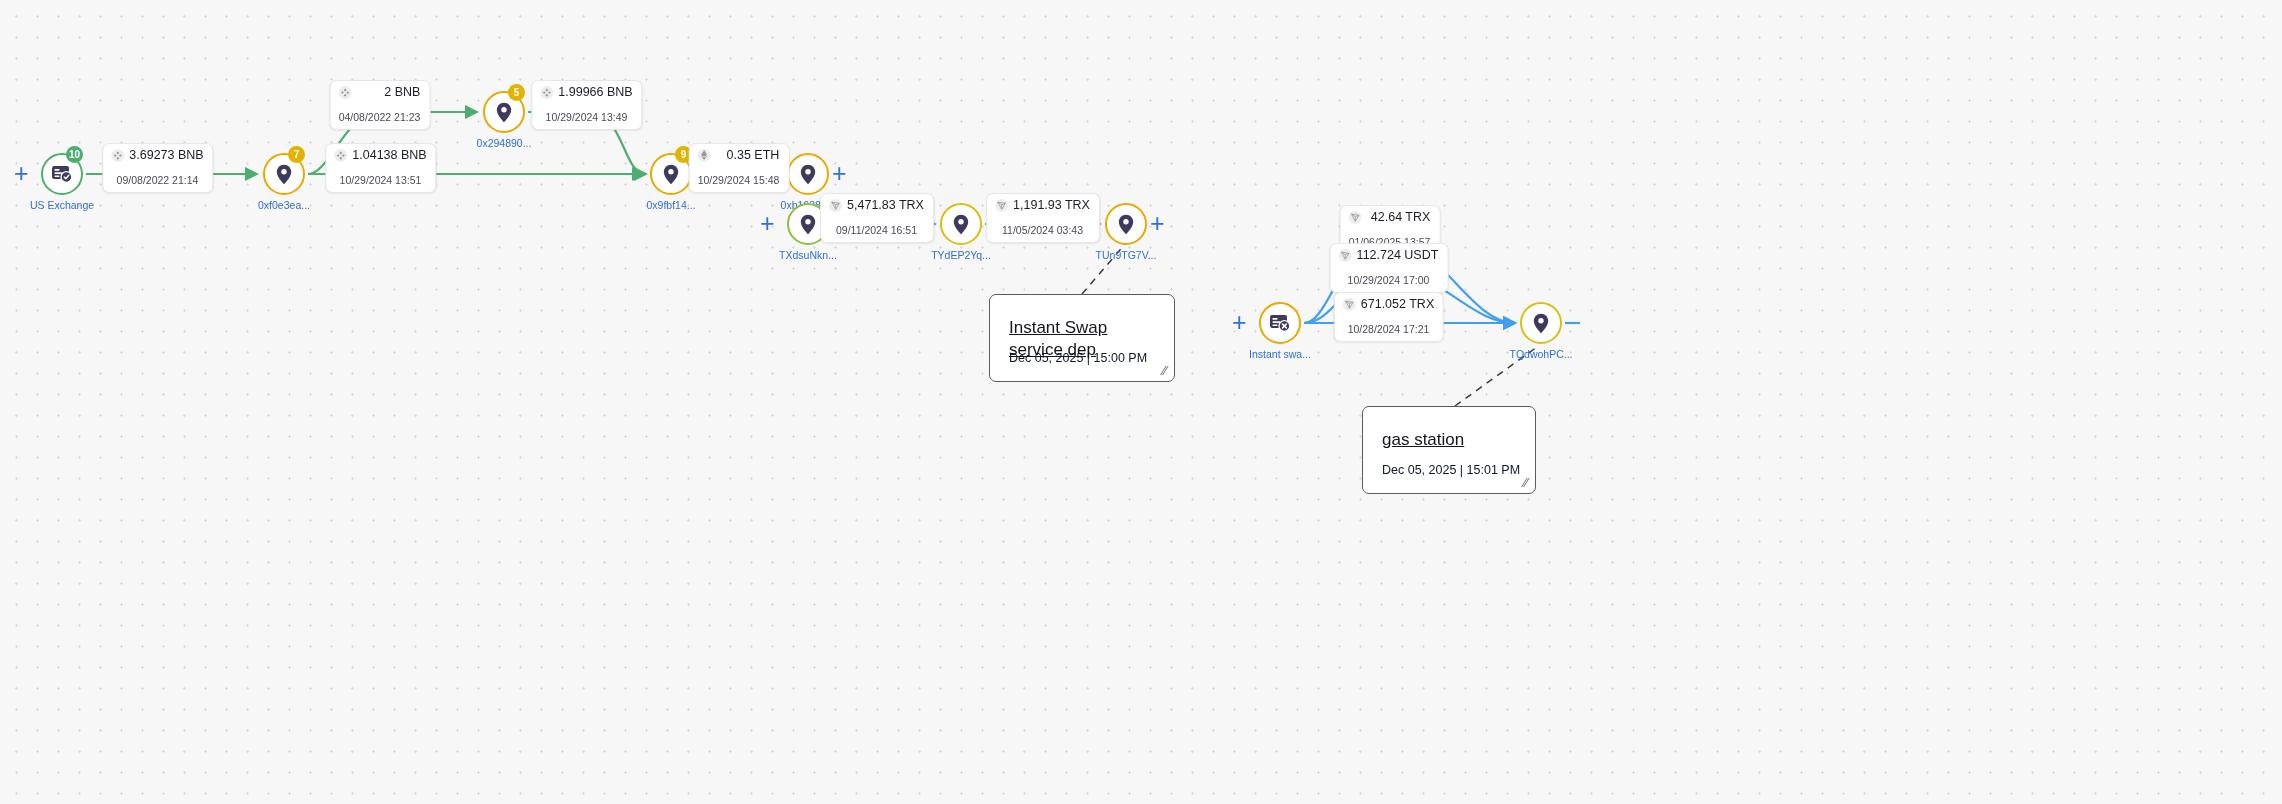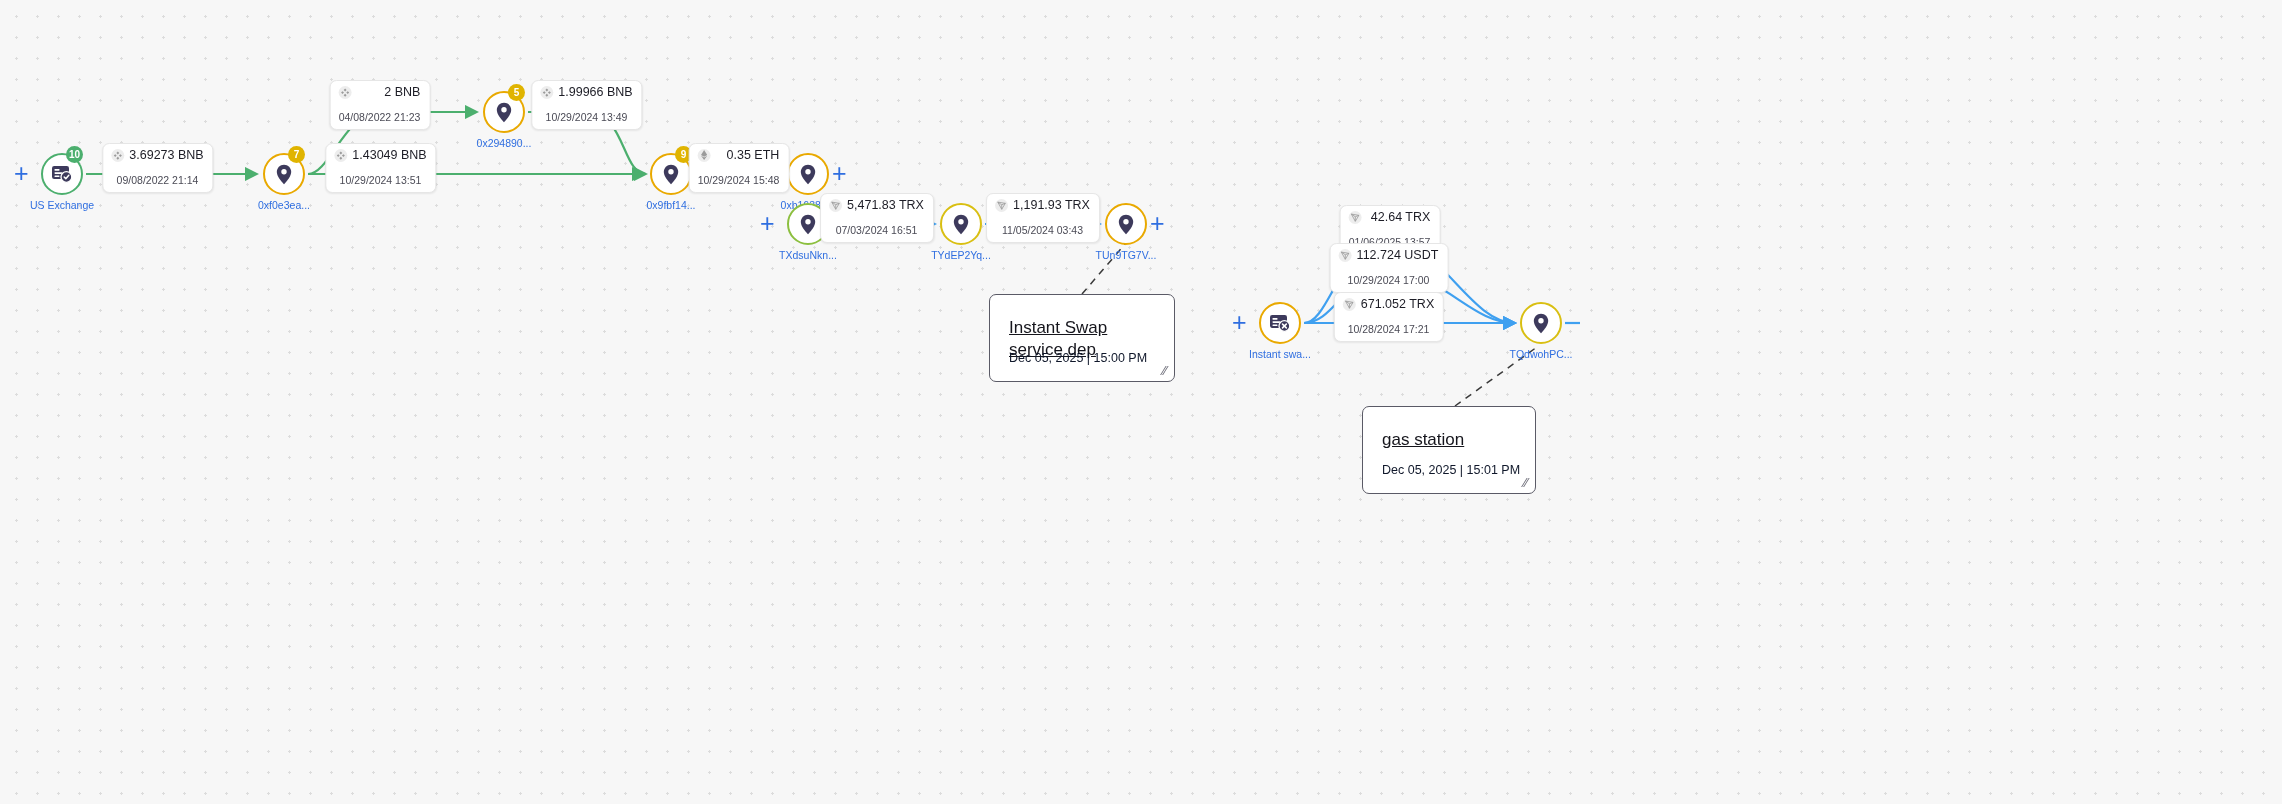--- a/index.html
+++ b/index.html
@@ -365,21 +365,21 @@
     <div class="chip-date">04/08/2022 21:23</div>
   </div>
 
   <div class="chip" style="left:381px; top:143px;">
     <div class="chip-top">
       <span class="chip-coin">
         <svg width="9" height="9" viewBox="0 0 10 10">
             <path d="M5 0.6 L6.6 2.2 L5 3.8 L3.4 2.2 Z M2.1 3.5 L3.7 5.1 L2.1 6.7 L0.5 5.1 Z M7.9 3.5 L9.5 5.1 L7.9 6.7 L6.3 5.1 Z M5 6.4 L6.6 8 L5 9.6 L3.4 8 Z" fill="#9b9b9b"></path>
           </svg>
       </span>
-      <span>1.43049 BNB</span>
+      <span>1.04138 BNB</span>
     </div>
     <div class="chip-date">10/29/2024 13:51</div>
   </div>
 
   <div class="chip" style="left:587px; top:80px;">
     <div class="chip-top">
       <span class="chip-coin">
         <svg width="9" height="9" viewBox="0 0 10 10">
             <path d="M5 0.6 L6.6 2.2 L5 3.8 L3.4 2.2 Z M2.1 3.5 L3.7 5.1 L2.1 6.7 L0.5 5.1 Z M7.9 3.5 L9.5 5.1 L7.9 6.7 L6.3 5.1 Z M5 6.4 L6.6 8 L5 9.6 L3.4 8 Z" fill="#9b9b9b"></path>
           </svg>
@@ -404,21 +404,21 @@
 
   <div class="chip" style="left:877px; top:193px;">
     <div class="chip-top">
       <span class="chip-coin">
         <svg width="9" height="9" viewBox="0 0 10 10">
             <path d="M0.8 1.2 L9.2 2.6 L5.2 9.2 Z M0.8 1.2 L5.2 4.2 L9.2 2.6 M5.2 4.2 L5.2 9.2" stroke="#9b9b9b" stroke-width="0.9" fill="none" stroke-linejoin="round"></path>
           </svg>
       </span>
       <span>5,471.83 TRX</span>
     </div>
-    <div class="chip-date">07/03/2024 16:51</div>
+    <div class="chip-date">09/11/2024 16:51</div>
   </div>
 
   <div class="chip" style="left:1043px; top:193px;">
     <div class="chip-top">
       <span class="chip-coin">
         <svg width="9" height="9" viewBox="0 0 10 10">
             <path d="M0.8 1.2 L9.2 2.6 L5.2 9.2 Z M0.8 1.2 L5.2 4.2 L9.2 2.6 M5.2 4.2 L5.2 9.2" stroke="#9b9b9b" stroke-width="0.9" fill="none" stroke-linejoin="round"></path>
           </svg>
       </span>
       <span>1,191.93 TRX</span>

